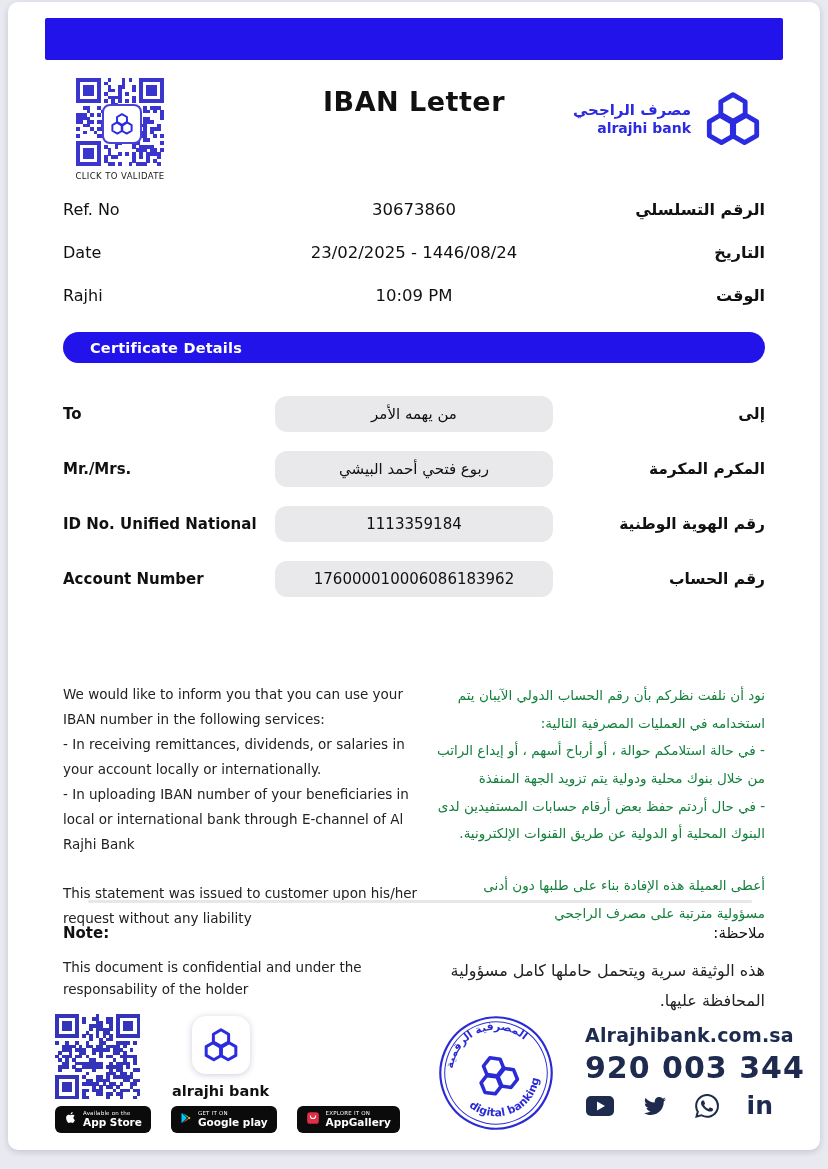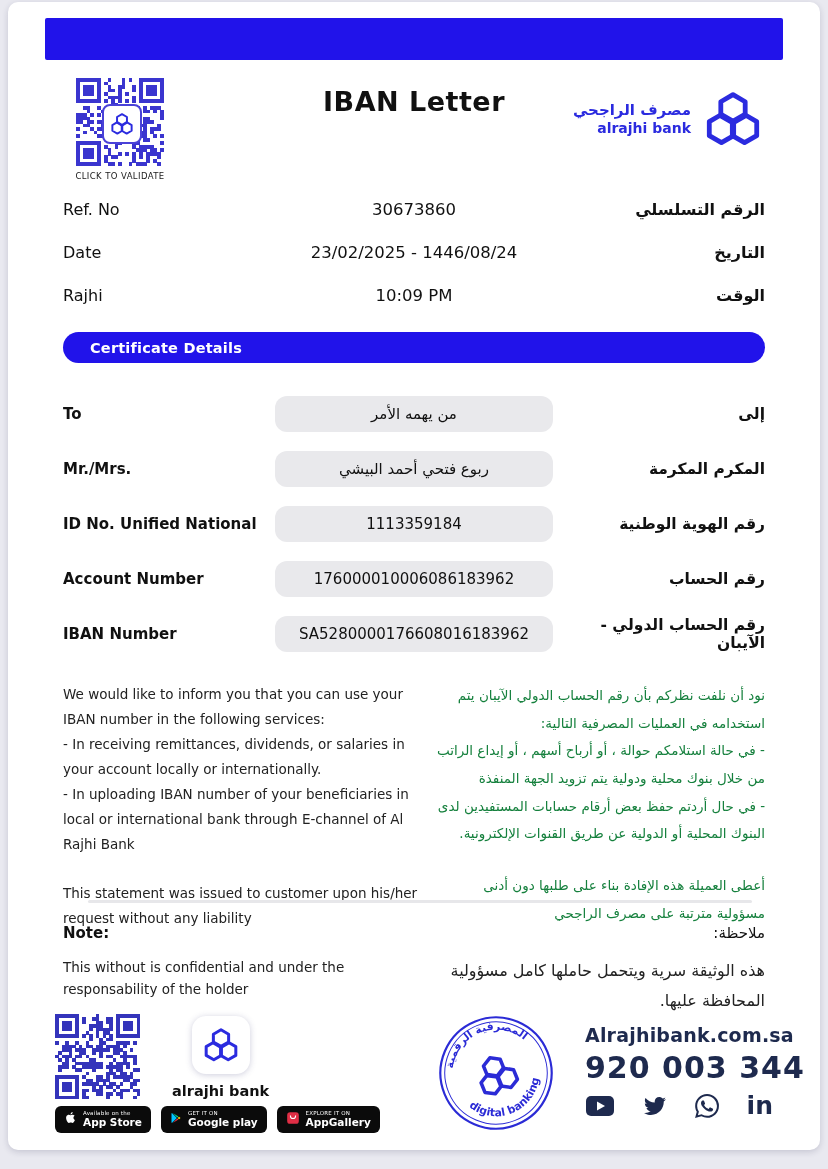--- a/index.html
+++ b/index.html
@@ -71,21 +71,21 @@
   .note-text-ar{width:340px;font-size:16px;line-height:1.85;direction:rtl;text-align:right;color:#222;}
   
   .footer{position:absolute;top:1012px;left:47px;right:47px;height:128px;display:flex;justify-content:space-between;}
   .f-left-top{display:flex;gap:32px;align-items:flex-start;}
   .app-block{text-align:center;padding-top:2px;}
   .app-icon{
     width:58px;height:58px;border-radius:14px;background:#fff;margin:0 auto;
     box-shadow:0 1px 6px rgba(60,60,120,.25);display:flex;align-items:center;justify-content:center;
   }
   .app-name{margin-top:9px;font-size:14.5px;font-weight:bold;color:#111;}
-  .badges{display:flex;gap:10px;margin-top:7px;}
+  .badges{display:flex;gap:20px;margin-top:7px;}
   .badge{
     height:27px;background:#0b0b0b;border-radius:6px;color:#fff;display:flex;align-items:center;
     padding:0 9px;gap:6px;cursor:pointer;
   }
   .badge-text{display:flex;flex-direction:column;justify-content:center;line-height:1.05;}
   .badge-top{font-size:5.5px;letter-spacing:.2px;}
   .badge-bottom{font-size:10.5px;font-weight:bold;}
   .f-right{display:flex;gap:16px;align-items:flex-start;}
   .f-info{padding-top:10px;width:188px;margin-left:14px;}
   .website{font-size:19px;font-weight:bold;color:#1e2a4e;letter-spacing:.2px;}
@@ -452,25 +452,20 @@
     <div class="field-row">
       <span class="f-label">ID No. Unified National</span>
       <span class="f-pill">1113359184</span>
       <span class="f-ar">رقم الهوية الوطنية</span>
     </div>
     <div class="field-row">
       <span class="f-label">Account Number</span>
       <span class="f-pill">176000010006086183962</span>
       <span class="f-ar">رقم الحساب</span>
     </div>
-    <div class="field-row">
-      <span class="f-label">IBAN Number</span>
-      <span class="f-pill">SA5280000176608016183962</span>
-      <span class="f-ar">رقم الحساب الدولي - الآيبان</span>
-    </div>
   </div>
 
   <div class="bodytext">
     <div class="col-en">
       <div class="prewrap">We would like to inform you that you can use your IBAN number in the following services:
 - In receiving remittances, dividends, or salaries in your account locally or internationally.
 - In uploading IBAN number of your beneficiaries in local or international bank through E-channel of Al Rajhi Bank</div>
       <div class="p2 prewrap">This statement was issued to customer upon his/her request without any liability</div>
     </div>
     <div class="col-ar">
@@ -482,21 +477,21 @@
   </div>
 
   <div class="divider"></div>
 
   <div class="note">
     <div class="note-heads">
       <span class="note-en-label">Note:</span>
       <span class="note-ar-label">ملاحظة:</span>
     </div>
     <div class="note-texts">
-      <div class="note-text-en">This without is confidential and under the responsability of the holder</div>
+      <div class="note-text-en">This document is confidential and under the responsability of the holder</div>
       <div class="note-text-ar">هذه الوثيقة سرية ويتحمل حاملها كامل مسؤولية المحافظة عليها.</div>
     </div>
   </div>
 
   <div class="footer">
     <div class="f-left">
       <div class="f-left-top">
         <div>
             <svg viewBox="0 0 25 25" width="85" height="85" style="display:block" fill="#3434bb" shape-rendering="crispEdges">
               <rect x="0" y="0" width="1.05" height="1.05"></rect>

